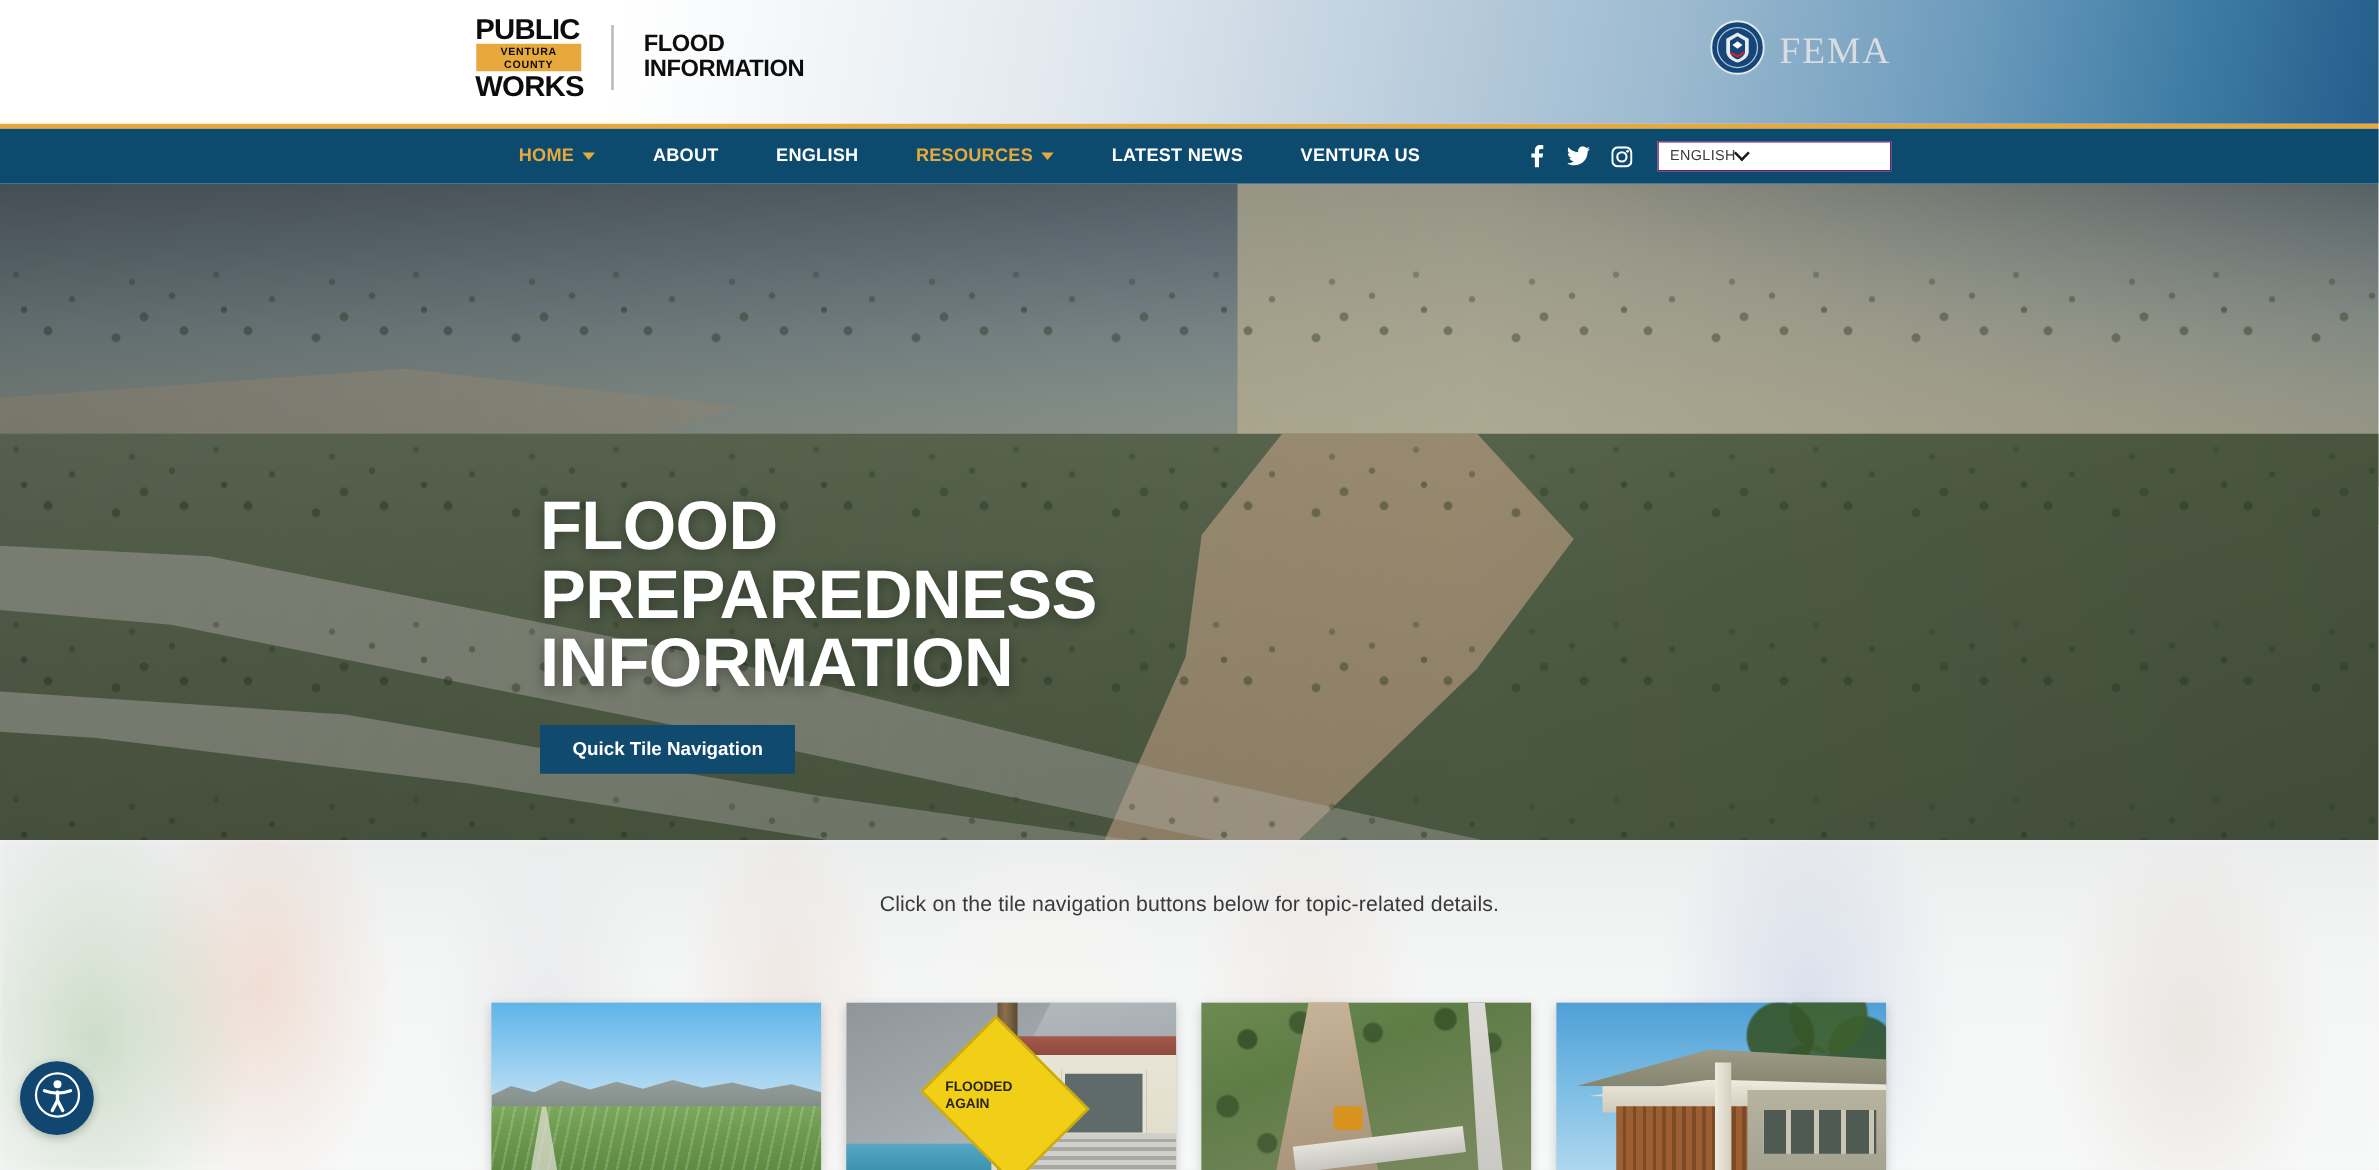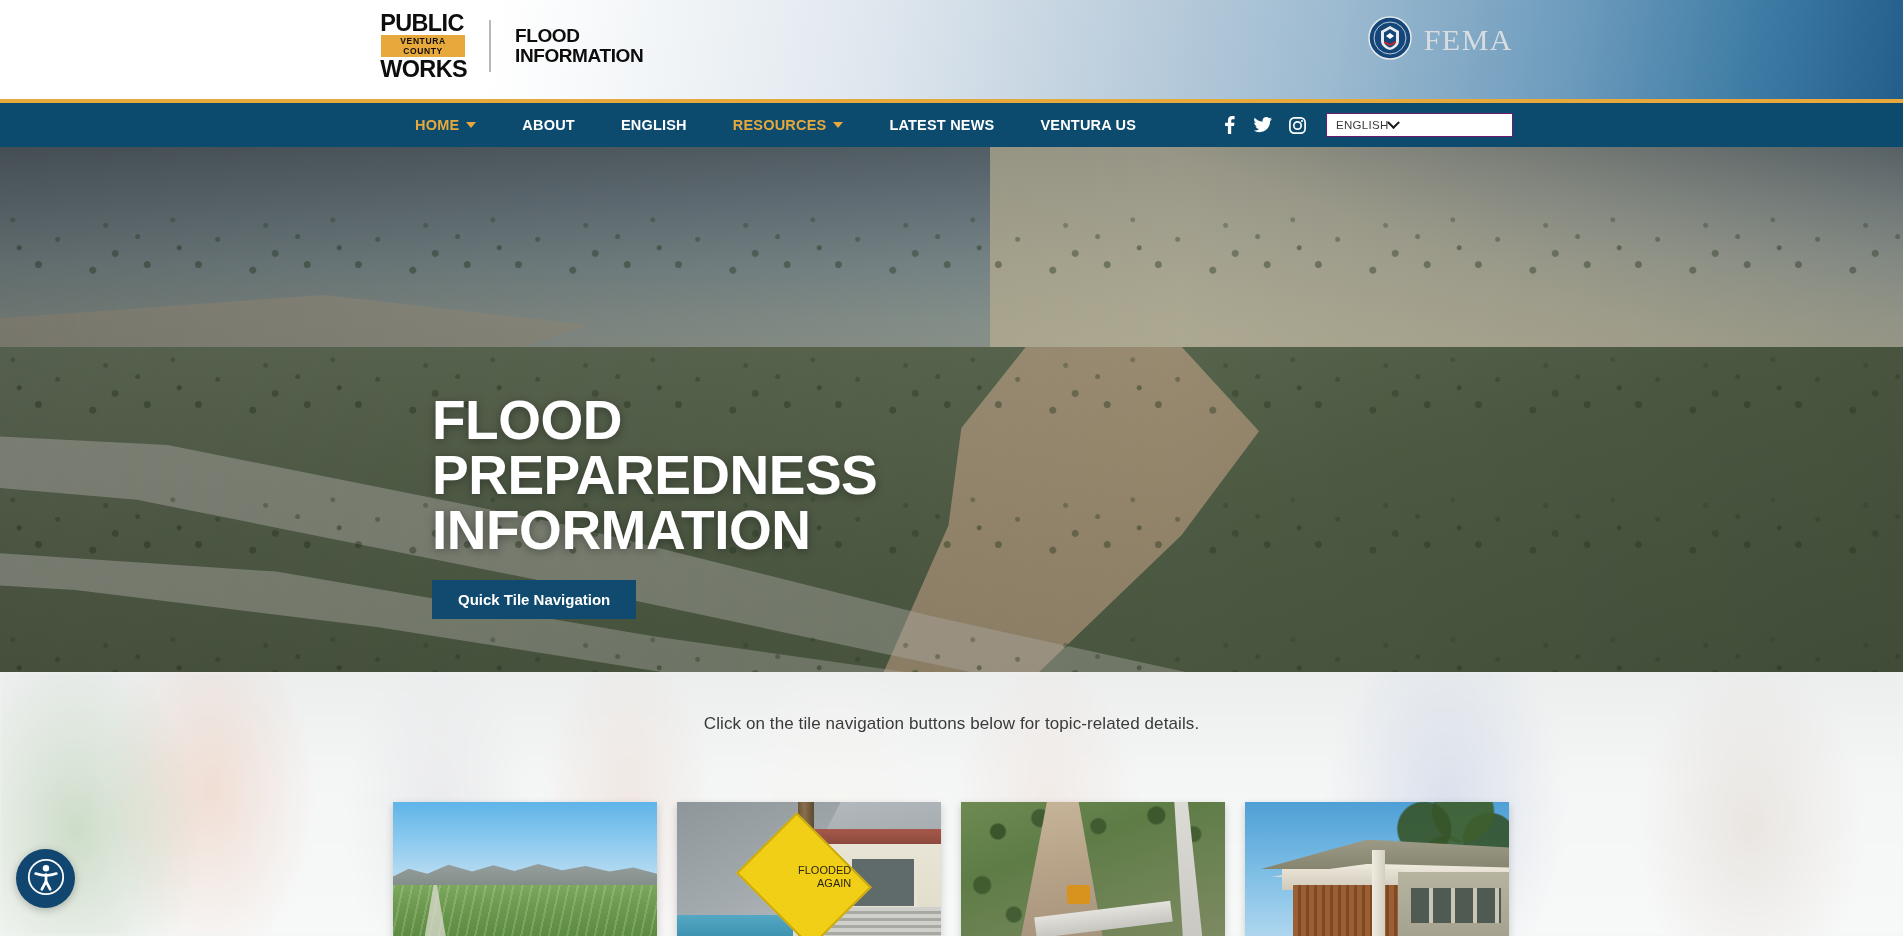--- a/index.html
+++ b/index.html
@@ -287,21 +287,21 @@
     background: linear-gradient(180deg,#e9e6d7 0%, #dedbca 100%); }
   .t2-redroof { position:absolute; right:0; top:20%; width:58%; height:11%;
     background: linear-gradient(180deg,#a5584a 0%, #8d4a3e 100%); }
   .t2-win { position:absolute; right:9%; top:40%; width:26%; height:40%;
     background: #5f6b6a; border: 3px solid #e6e3d4; }
   .t2-pole { position:absolute; left:46%; top:0; width:6%; height:100%;
     background: linear-gradient(90deg,#6d563c 0%, #8a6f4c 40%, #5c4932 100%); }
   .t2-sign { position:absolute; left:28%; top:26%; width:40%; height:64%;
     background: #f2cf17; transform: rotate(45deg); border: 2px solid #c9aa12; }
   .t2-sign-t { position:absolute; left:30%; top:46%; width:36%; height:30%;
-    color:#2a2416; font-weight:400; font-size:11px; text-align:right; line-height:13px; }
+    color:#2a2416; font-weight:700; font-size:11px; text-align:left; line-height:13px; }
   .t2-blue { position:absolute; left:0; bottom:0; width:44%; height:16%;
     background: linear-gradient(180deg,#55a8c4 0%, #3e93b0 100%); }
   .t2-pipes { position:absolute; right:0; bottom:0; width:50%; height:22%;
     background: repeating-linear-gradient(180deg, #cfcfcb 0 4px, #a9a9a4 4px 7px); }
 
   
   .t3-base { position:absolute; inset:0;
     background: linear-gradient(160deg,#6d8a52 0%, #5e7c46 35%, #7d8a62 100%); }
   .t3-trees { position:absolute; inset:0;
     background-image:

